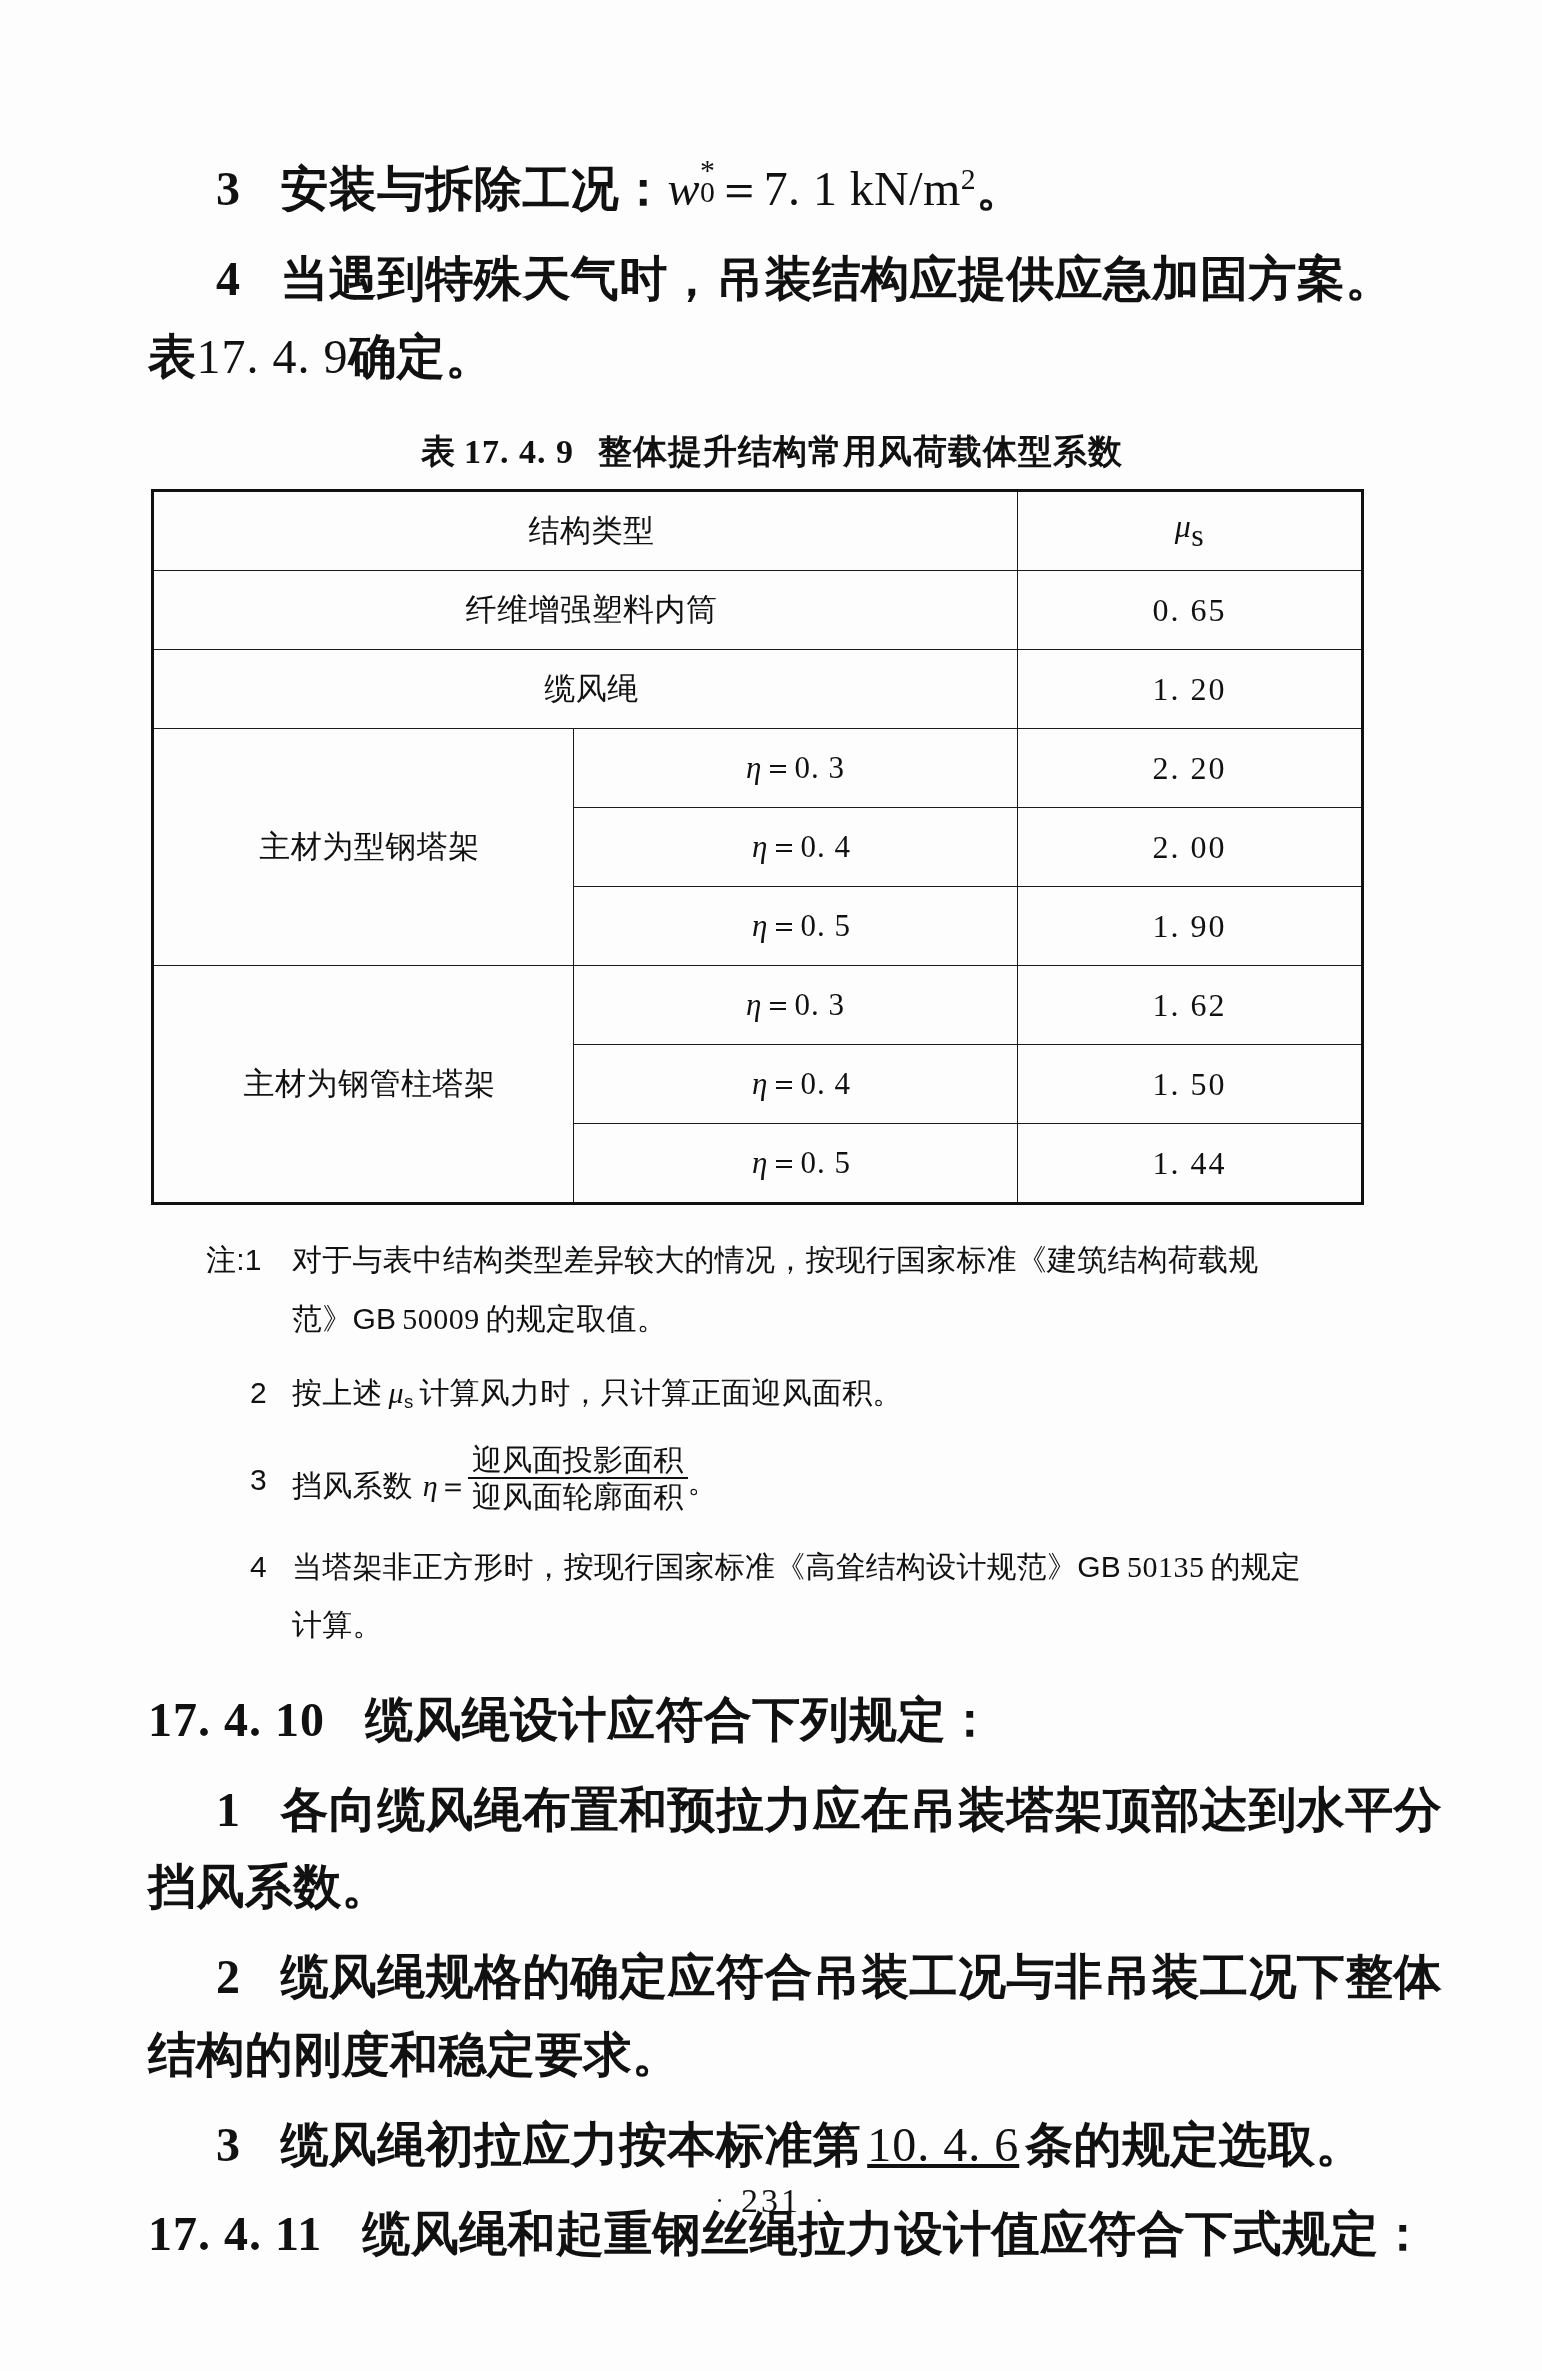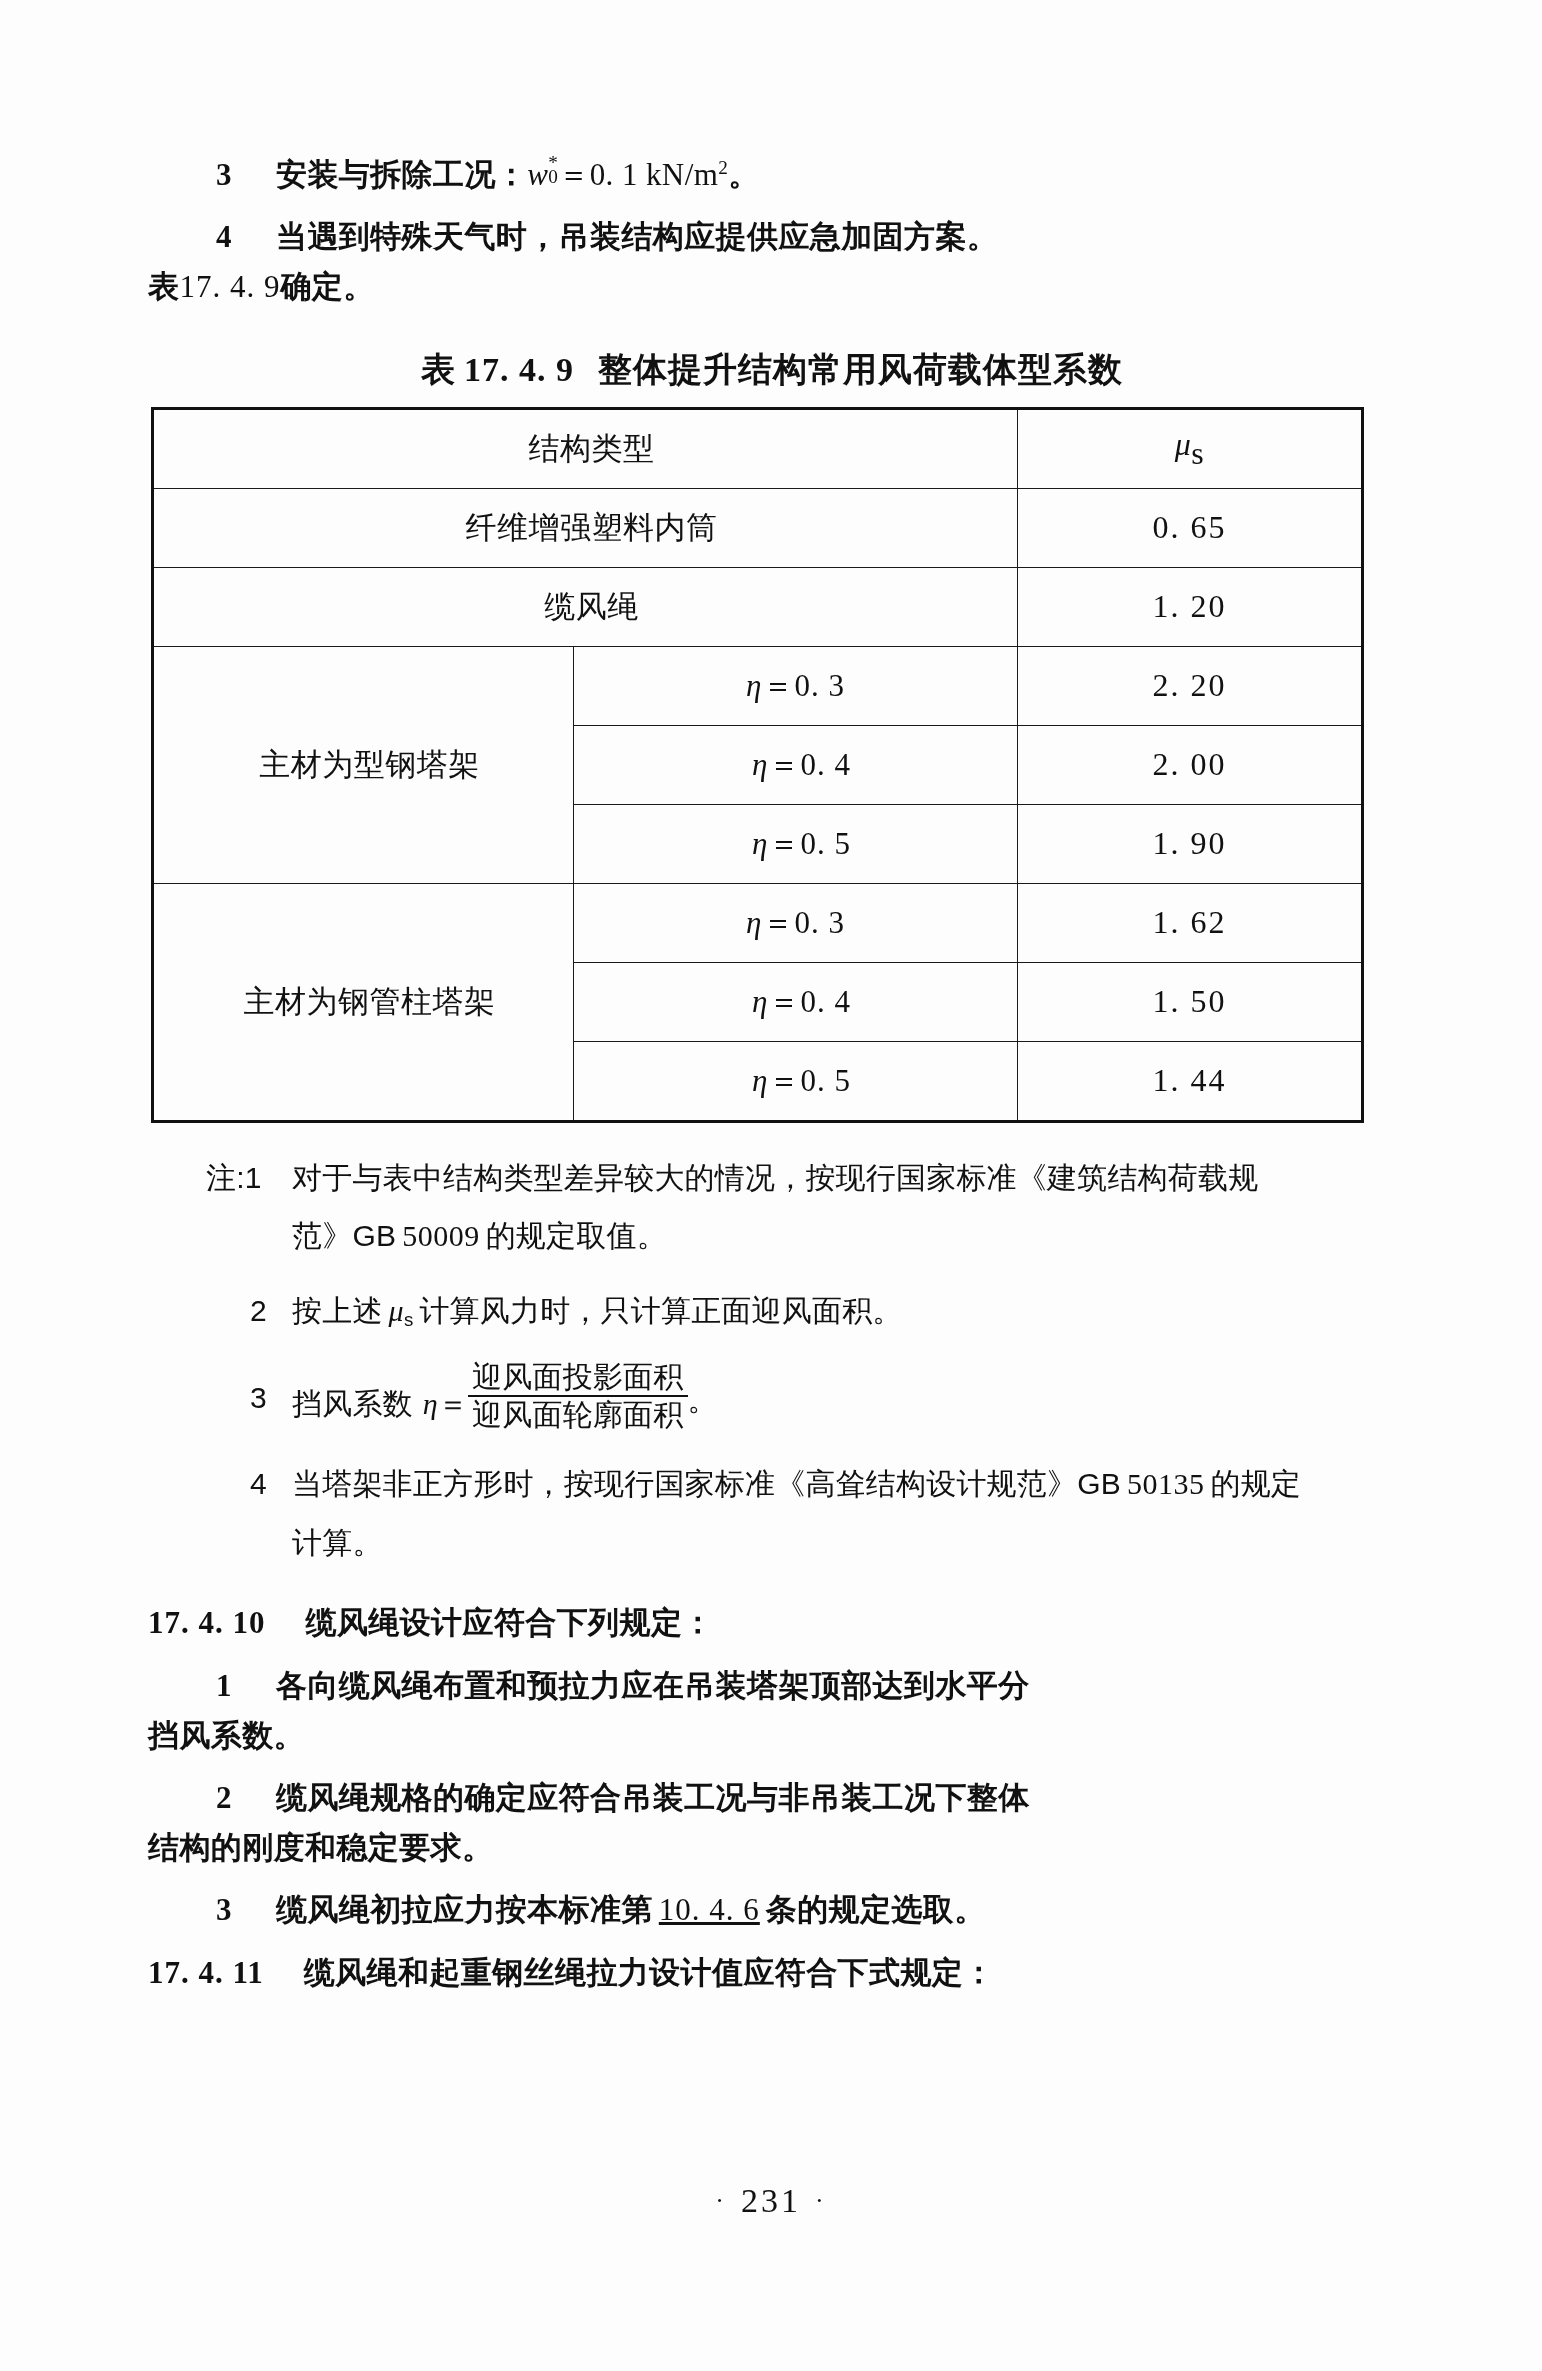--- a/index.html
+++ b/index.html
@@ -24,21 +24,21 @@
   }
   .content {
     position: absolute;
     left: 148px;
     top: 150px;
     width: 1248px;
   }
 
   
   .line {
-    font-size: 31px;
+    font-size: 48px;
     line-height: 1.62;
     letter-spacing: 0.4px;
     white-space: nowrap;
   }
   .bold {
     font-weight: bold;
   }
   .indent-1 { margin-left: 68px; }
   .indent-0 { margin-left: 0px; }
   .gap-s { margin-top: 12px; }
@@ -204,21 +204,21 @@
   .pagenum { margin: 0 14px; }
 </style>
 </head>
 <body>
 
 <div class="page">
 
   <div class="content">
 
     <div class="line indent-1">
-      <span class="item-num">3</span><span class="sp-2"></span><span class="bold">安装与拆除工况：</span><span class="math">w</span><span class="subsup"><i class="up">*</i><i>0</i></span><span class="mathup">＝0. 1 kN/m</span><span class="sup mathup">2</span><span class="bold">。</span>
+      <span class="item-num">3</span><span class="sp-2"></span><span class="bold">安装与拆除工况：</span><span class="math">w</span><span class="subsup"><i class="up">*</i><i>0</i></span><span class="mathup">＝7. 1 kN/m</span><span class="sup mathup">2</span><span class="bold">。</span>
     </div>
 
     <div class="line indent-1 gap-s">
       <span class="item-num">4</span><span class="sp-2"></span><span class="bold">当遇到特殊天气时，吊装结构应提供应急加固方案。</span>
     </div>
 
     <div class="line indent-0">
       <span class="bold">表</span><span class="mathup" style="letter-spacing:1px;">17. 4. 9</span><span class="bold">确定。</span>
     </div>
 

